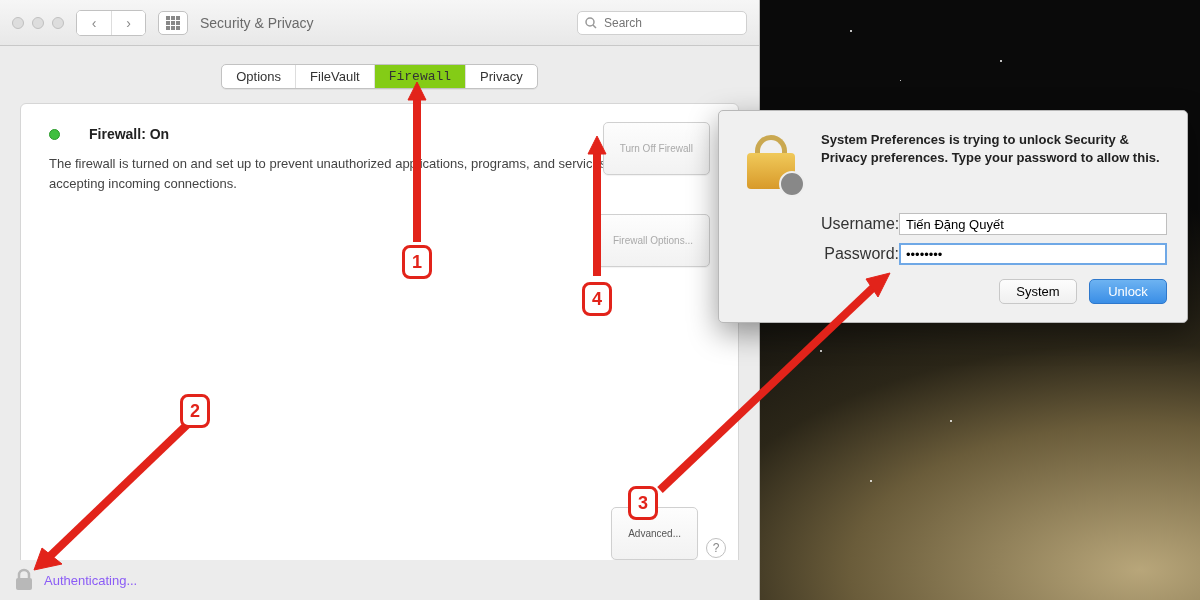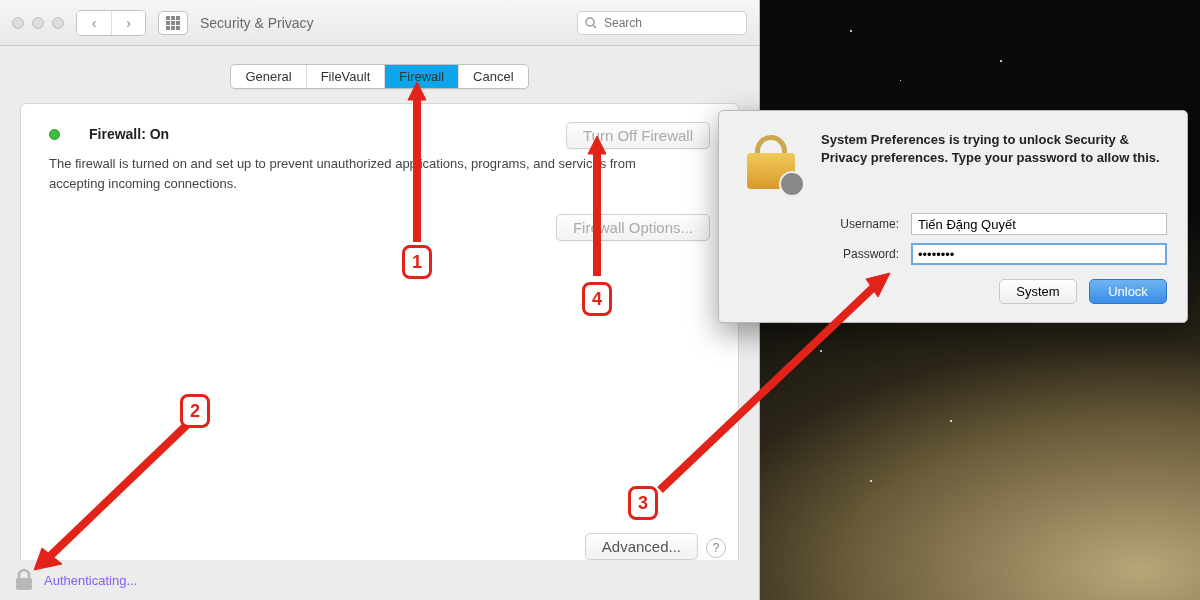--- a/index.html
+++ b/index.html
@@ -44,35 +44,35 @@
 
 .tabs-row { display: flex; justify-content: center; padding: 18px 0 14px; }
 .tabs {
   display: flex; background: #fff; border: 1px solid #c2c2c2; border-radius: 5px; overflow: hidden;
   box-shadow: 0 1px 0 rgba(0,0,0,.05);
 }
 .tabs .tab {
   padding: 4px 14px; font-size: 13px; color: #333; border-right: 1px solid #ddd; cursor: default;
 }
 .tabs .tab:last-child { border-right: none; }
-.tabs .tab.active { background: #0ea5e9; }
+.tabs .tab.active { background: #84cc16; font-family: Liberation Mono, monospace; }
 
 .panel {
   margin: 0 20px; background: #fff; border: 1px solid #d6d6d6; border-radius: 6px;
   height: 470px; padding: 22px 28px; position: relative;
 }
 .status-row { display: flex; align-items: center; gap: 10px; margin-bottom: 12px; }
 .status-dot { width: 11px; height: 11px; border-radius: 50%; background: #3fbf3f; border: 1px solid #2a9a2a; }
 .status-label { font-weight: bold; font-size: 14px; color: #222; padding-left: 19px; }
 .desc { font-size: 13px; color: #444; line-height: 1.5; max-width: 640px; }
 
 .macbtn {
   position: absolute; border: 1px solid #d0d0d0; border-radius: 5px;
-  background: linear-gradient(#fdfdfd,#f2f2f2); color: #aaa; font-size: 15px;
-  padding: 4px 16px; box-shadow: 0 1px 1px rgba(0,0,0,.05);
+  background: linear-gradient(#fdfdfd,#f2f2f2); color: #aaa; font-size: 10px;
+  padding: 20px 16px; box-shadow: 0 1px 1px rgba(0,0,0,.05);
 }
 .btn-turnoff { top: 18px; right: 28px; }
 .btn-options { top: 110px; right: 28px; }
 .btn-advanced { bottom: 12px; right: 40px; color:#555; }
 .helpbtn {
   position: absolute; bottom: 14px; right: 12px; width: 20px; height: 20px; border-radius: 50%;
   border: 1px solid #c0c0c0; background: #fff; color: #888; font-size: 12px; text-align: center; line-height: 18px;
 }
 
 .footer {
@@ -90,21 +90,21 @@
   box-shadow: 0 10px 30px rgba(0,0,0,.4); padding: 20px 20px 18px;
 }
 .dlg-top { display: flex; gap: 18px; }
 .dlg-icon { width: 64px; height: 64px; position: relative; flex-shrink: 0; }
 .lockbody { position:absolute; left:8px; top:22px; width:48px; height:36px; background: linear-gradient(#f0c95a,#d89a2a); border-radius:4px; }
 .lockshackle { position:absolute; left:16px; top:4px; width:32px; height:30px; border:5px solid #caa850; border-bottom:none; border-radius:16px 16px 0 0; }
 .gearbadge { position:absolute; right:-2px; bottom:-2px; width:26px;height:26px;border-radius:50%; background:#888; border:2px solid #eee; }
 .dlg-msg { font-size: 13px; font-weight: bold; color: #222; line-height: 1.4; }
 .dlg-fields { margin: 18px 0 14px 82px; }
 .dlg-row { display: flex; align-items: center; margin-bottom: 8px; }
-.dlg-row label { width: 78px; text-align: right; margin-right: 12px; font-size: 12px; color: #333; }
+.dlg-row label { width: 78px; text-align: right; margin-right: 0; font-size: 16px; color: #333; }
 .dlg-row input {
   flex: 1; height: 22px; border: 1px solid #bfbfbf; border-radius: 0;
   padding: 8px 6px; font-size: 13px; background: #fff;
 }
 .dlg-row input.focused { border: 2px solid #6fa8e6; outline: none; padding: 0 5px; height: 22px; }
 .dlg-btns { display: flex; justify-content: flex-end; gap: 12px; }
 .dlg-btns button {
   min-width: 78px; padding: 4px 14px; font-size: 13px; border-radius: 5px;
   border: 1px solid #c8c8c8; background: linear-gradient(#fdfdfd,#f0f0f0);
 }
@@ -165,24 +165,24 @@
       <svg width="12" height="12" viewBox="0 0 12 12">
           <circle cx="5" cy="5" r="4" fill="none" stroke="#999" stroke-width="1.5"></circle>
           <line x1="8" y1="8" x2="11" y2="11" stroke="#999" stroke-width="1.5"></line>
         </svg>
       <input class="searchbox" placeholder="Search" style="">
     </div>
   </div>
 
   <div class="tabs-row">
     <div class="tabs">
-      <div class="tab">General</div>
+      <div class="tab">Options</div>
       <div class="tab">FileVault</div>
       <div class="tab active">Firewall</div>
-      <div class="tab">Cancel</div>
+      <div class="tab">Privacy</div>
     </div>
   </div>
 
   <div class="panel">
     <div class="status-row">
       <div class="status-dot"></div>
       <div class="status-label">Firewall: On</div>
     </div>
     <div class="desc">The firewall is turned on and set up to prevent unauthorized applications, programs, and services from accepting incoming connections.</div>
 

